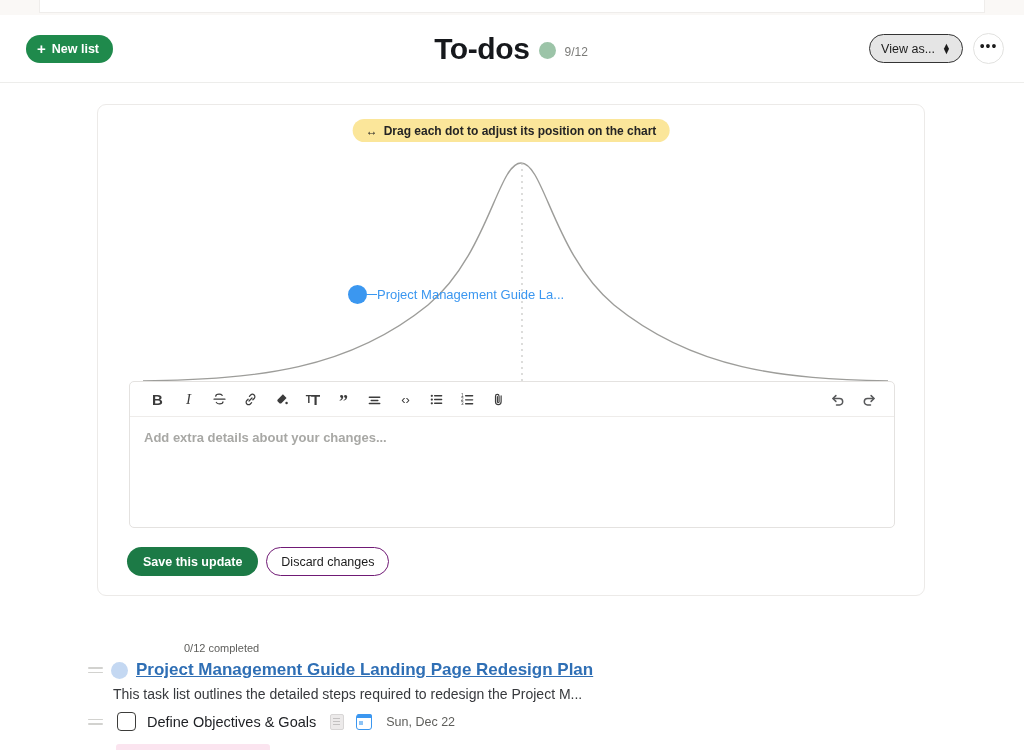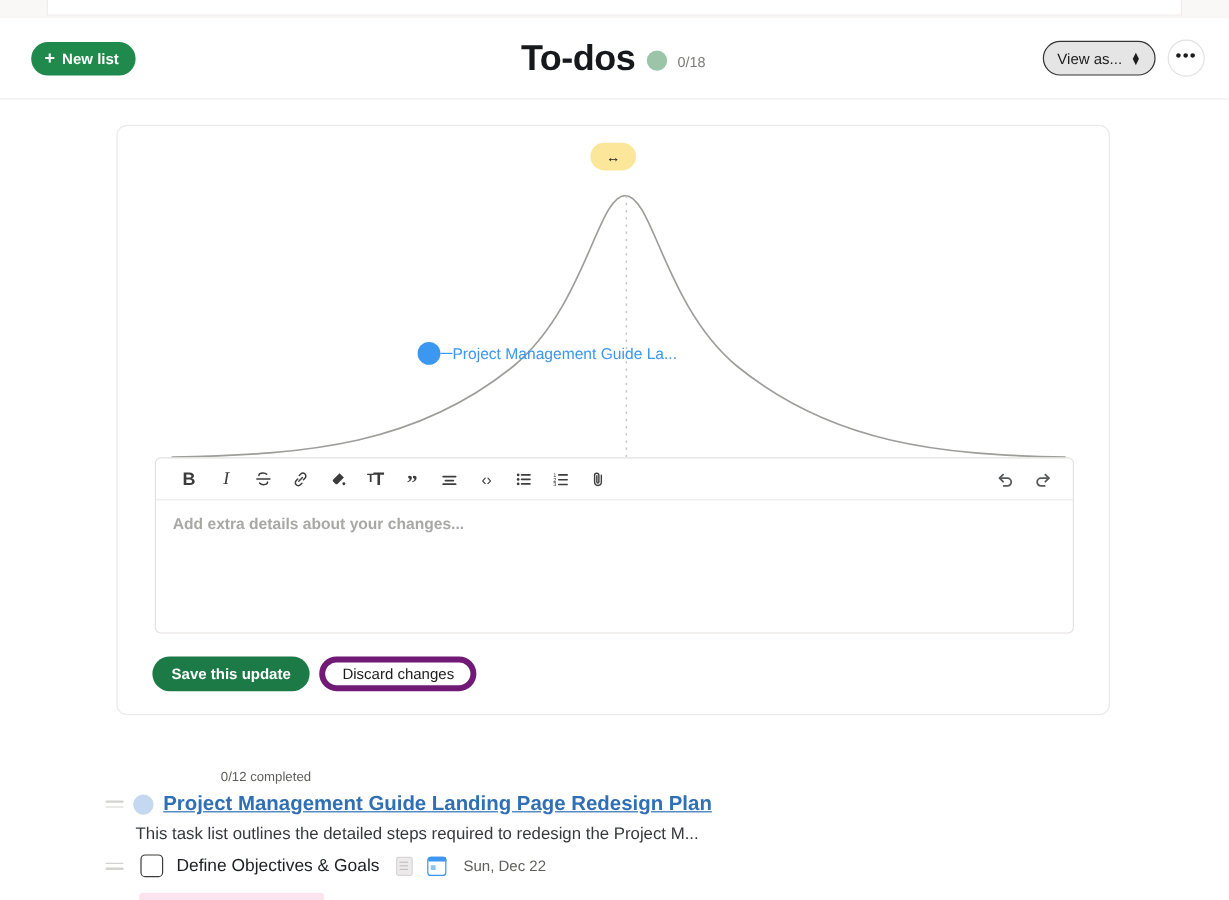--- a/index.html
+++ b/index.html
@@ -143,21 +143,21 @@
     position: absolute; left: 29px; top: 442px;
     display: flex; align-items: flex-end; gap: 8px;
   }
   .btn-save {
     background: #1c7a46; color: #fff; border: none;
     border-radius: 15px; height: 29px; padding: 0 16px;
     font-family: "Liberation Sans", sans-serif;
     font-size: 12.5px; font-weight: bold; cursor: pointer; white-space: nowrap;
   }
   .btn-discard {
-    background: #fff; color: #1c1c1c; border: 5px solid #701a75;
+    background: #fff; color: #1c1c1c; border: 1px solid #701a75;
     border-radius: 15px; height: 29px; padding: 0 14px;
     font-family: "Liberation Sans", sans-serif;
     font-size: 12.5px; cursor: pointer; white-space: nowrap;
   }
 
   
   .list-section { position: absolute; left: 0; top: 638px; width: 1024px; }
 
   .completed-label {
     position: absolute; left: 141px; top: 4px;
@@ -239,41 +239,42 @@
 
   <div class="header">
     <button class="btn-newlist">
       <span class="plus-glyph">+</span>
       <span>New list</span>
     </button>
 
     <div class="title-wrap">
       <span class="page-title">To-dos</span>
       <span class="title-dot"></span>
-      <span class="title-count">0/18</span>
+      <span class="title-count">9/12</span>
     </div>
 
     <div class="header-right">
       <button class="btn-viewas">
         <span>View as...</span>
         <span class="updown">
           <span>▲</span>
             <span>▼</span>
         </span>
       </button>
       <button class="btn-more">
         <span>•••</span>
       </button>
     </div>
   </div>
 
   <div class="card">
 
     <div class="drag-pill">
       <span class="arrows-icon">↔</span>
+      <span>Drag each dot to adjust its position on the chart</span>
     </div>
 
     <div class="chart-area">
       <svg class="chart-svg" viewBox="0 0 828 250" preserveAspectRatio="none">
         <path d="M 45 236 C 160 234, 250 225, 330 160 C 390 110, 400 18, 423 18 C 446 18, 456 110, 516 160 C 596 225, 686 234, 790 236" fill="none" stroke="#9d9d9a" stroke-width="1.4"></path>
         <line x1="424" y1="18" x2="424" y2="238" stroke="#c6c6c3" stroke-width="1.2" stroke-dasharray="2,4"></line>
         <line x1="45" y1="242" x2="790" y2="242" stroke="#d9d9d6" stroke-width="1.2"></line>
       </svg>
 
       <div class="dot-label" id="pt0" style="left:206px; top:140px;">

